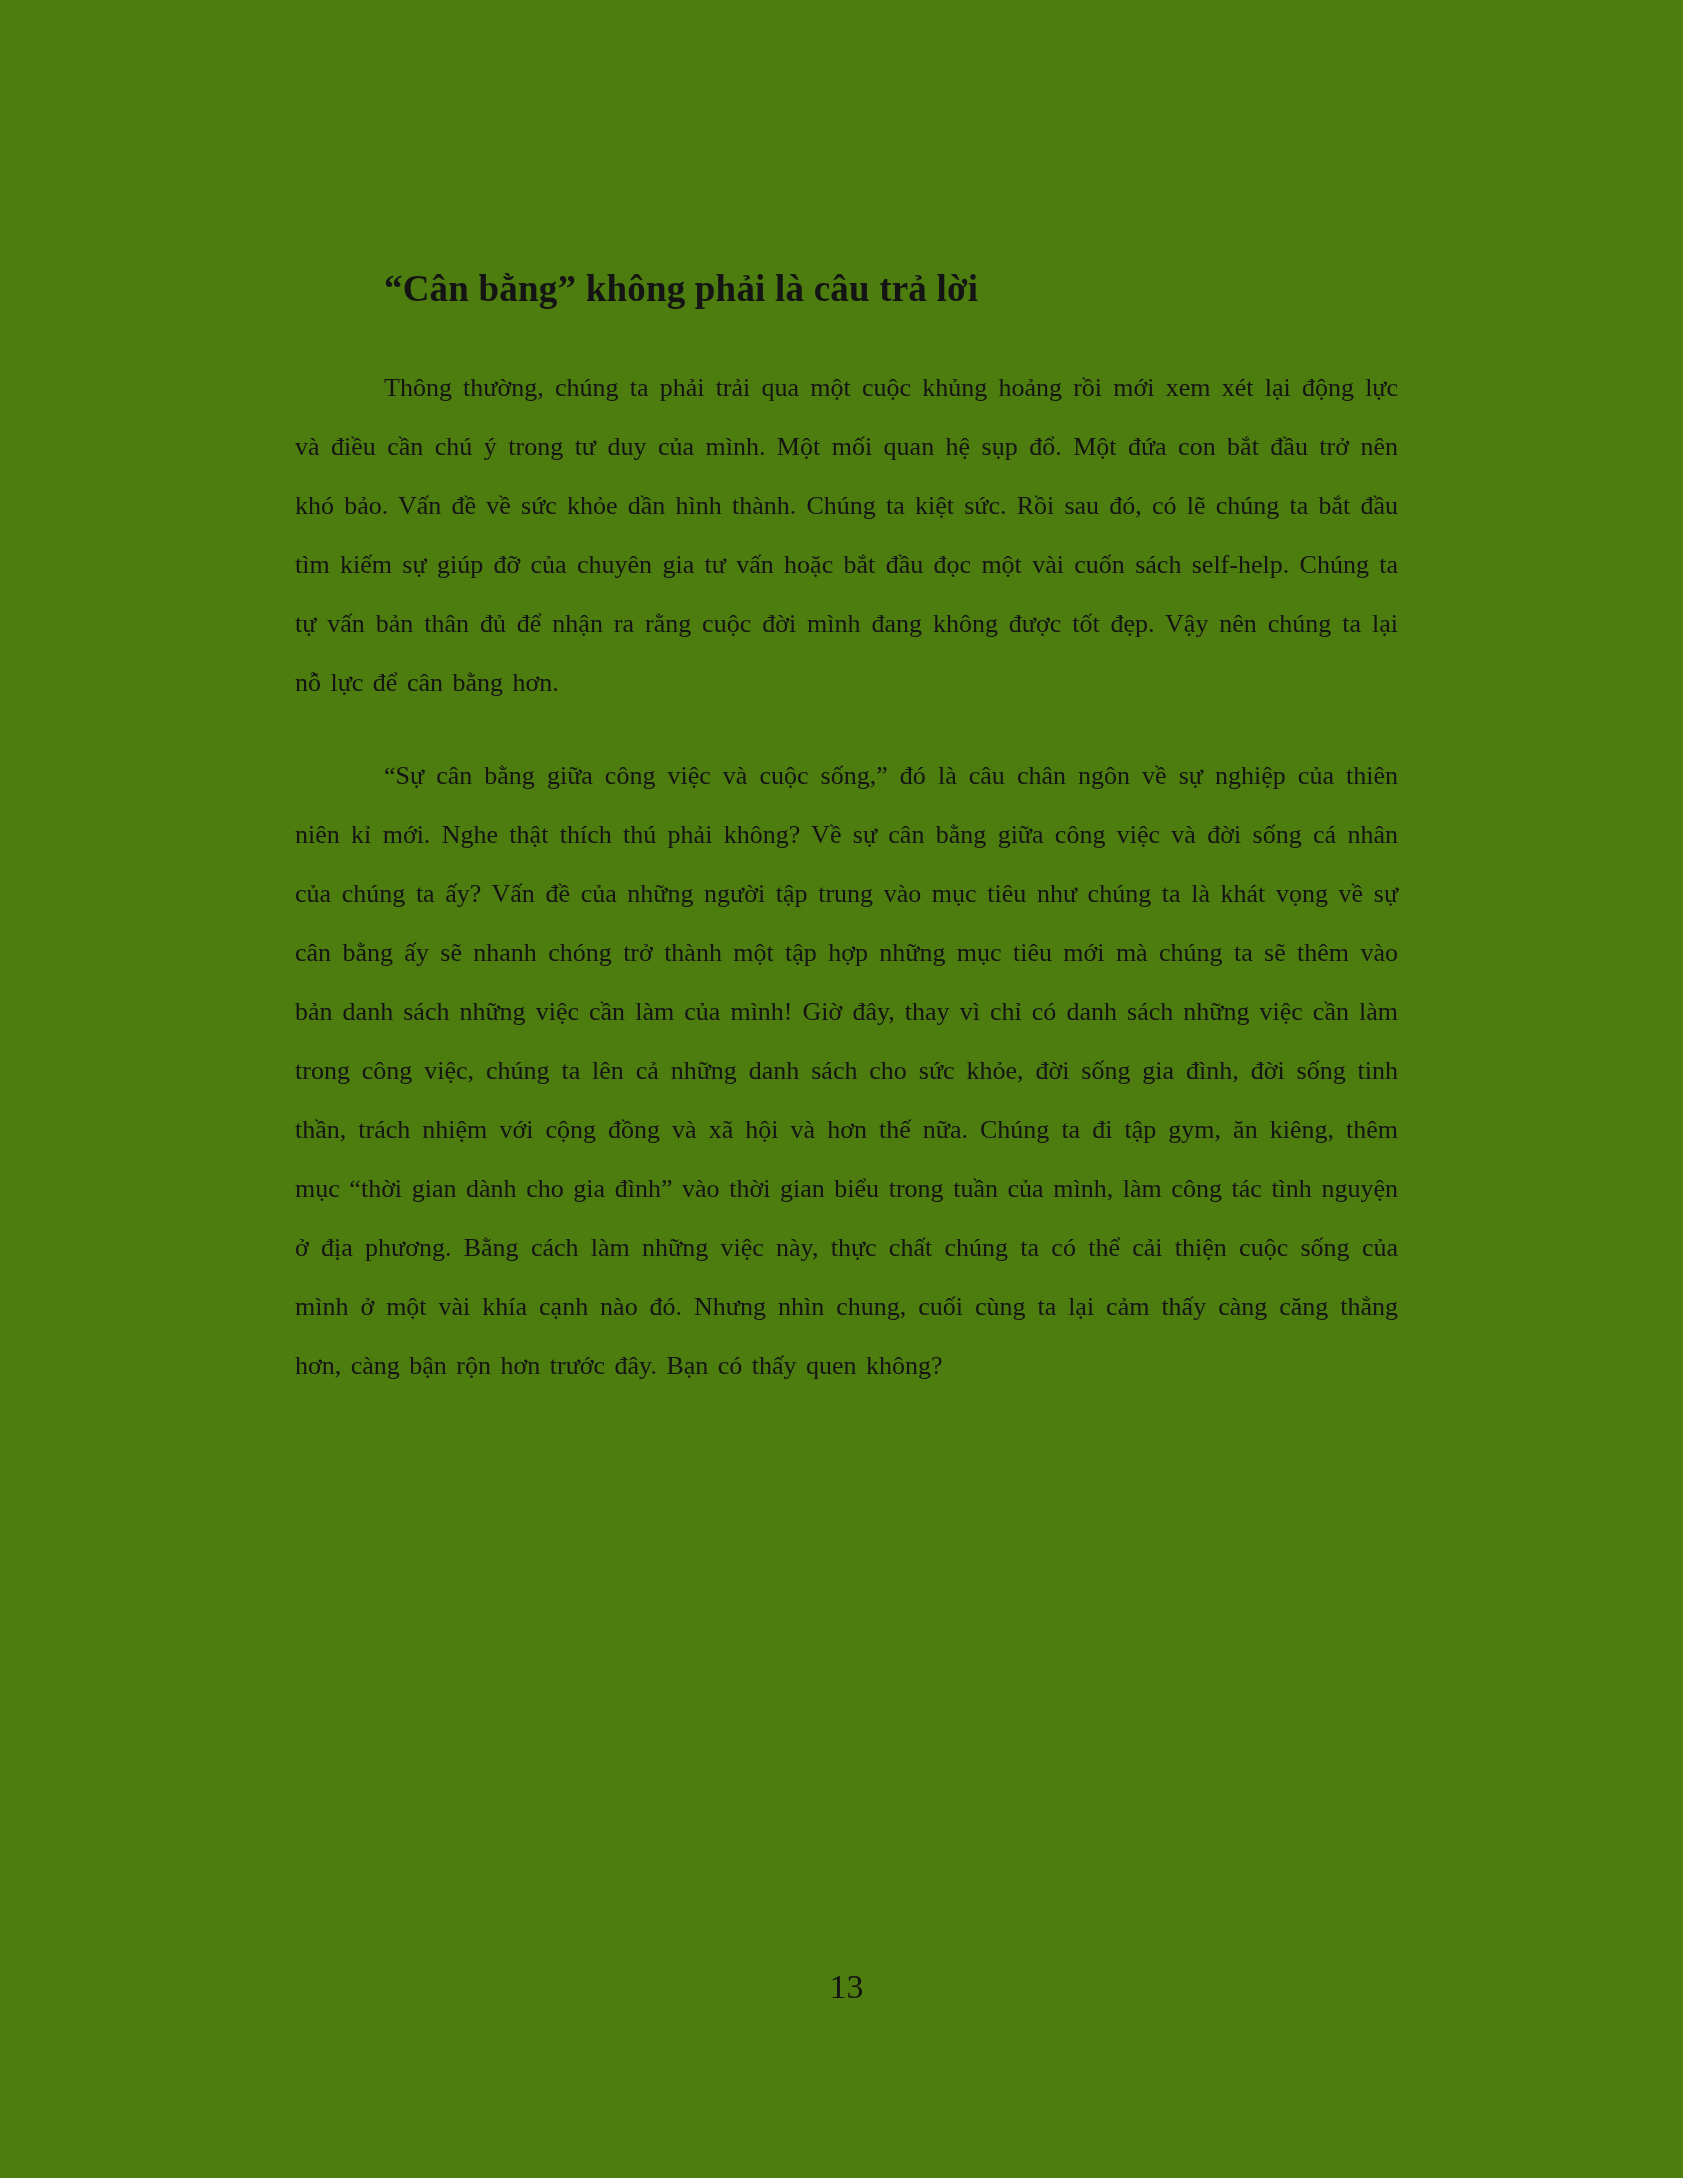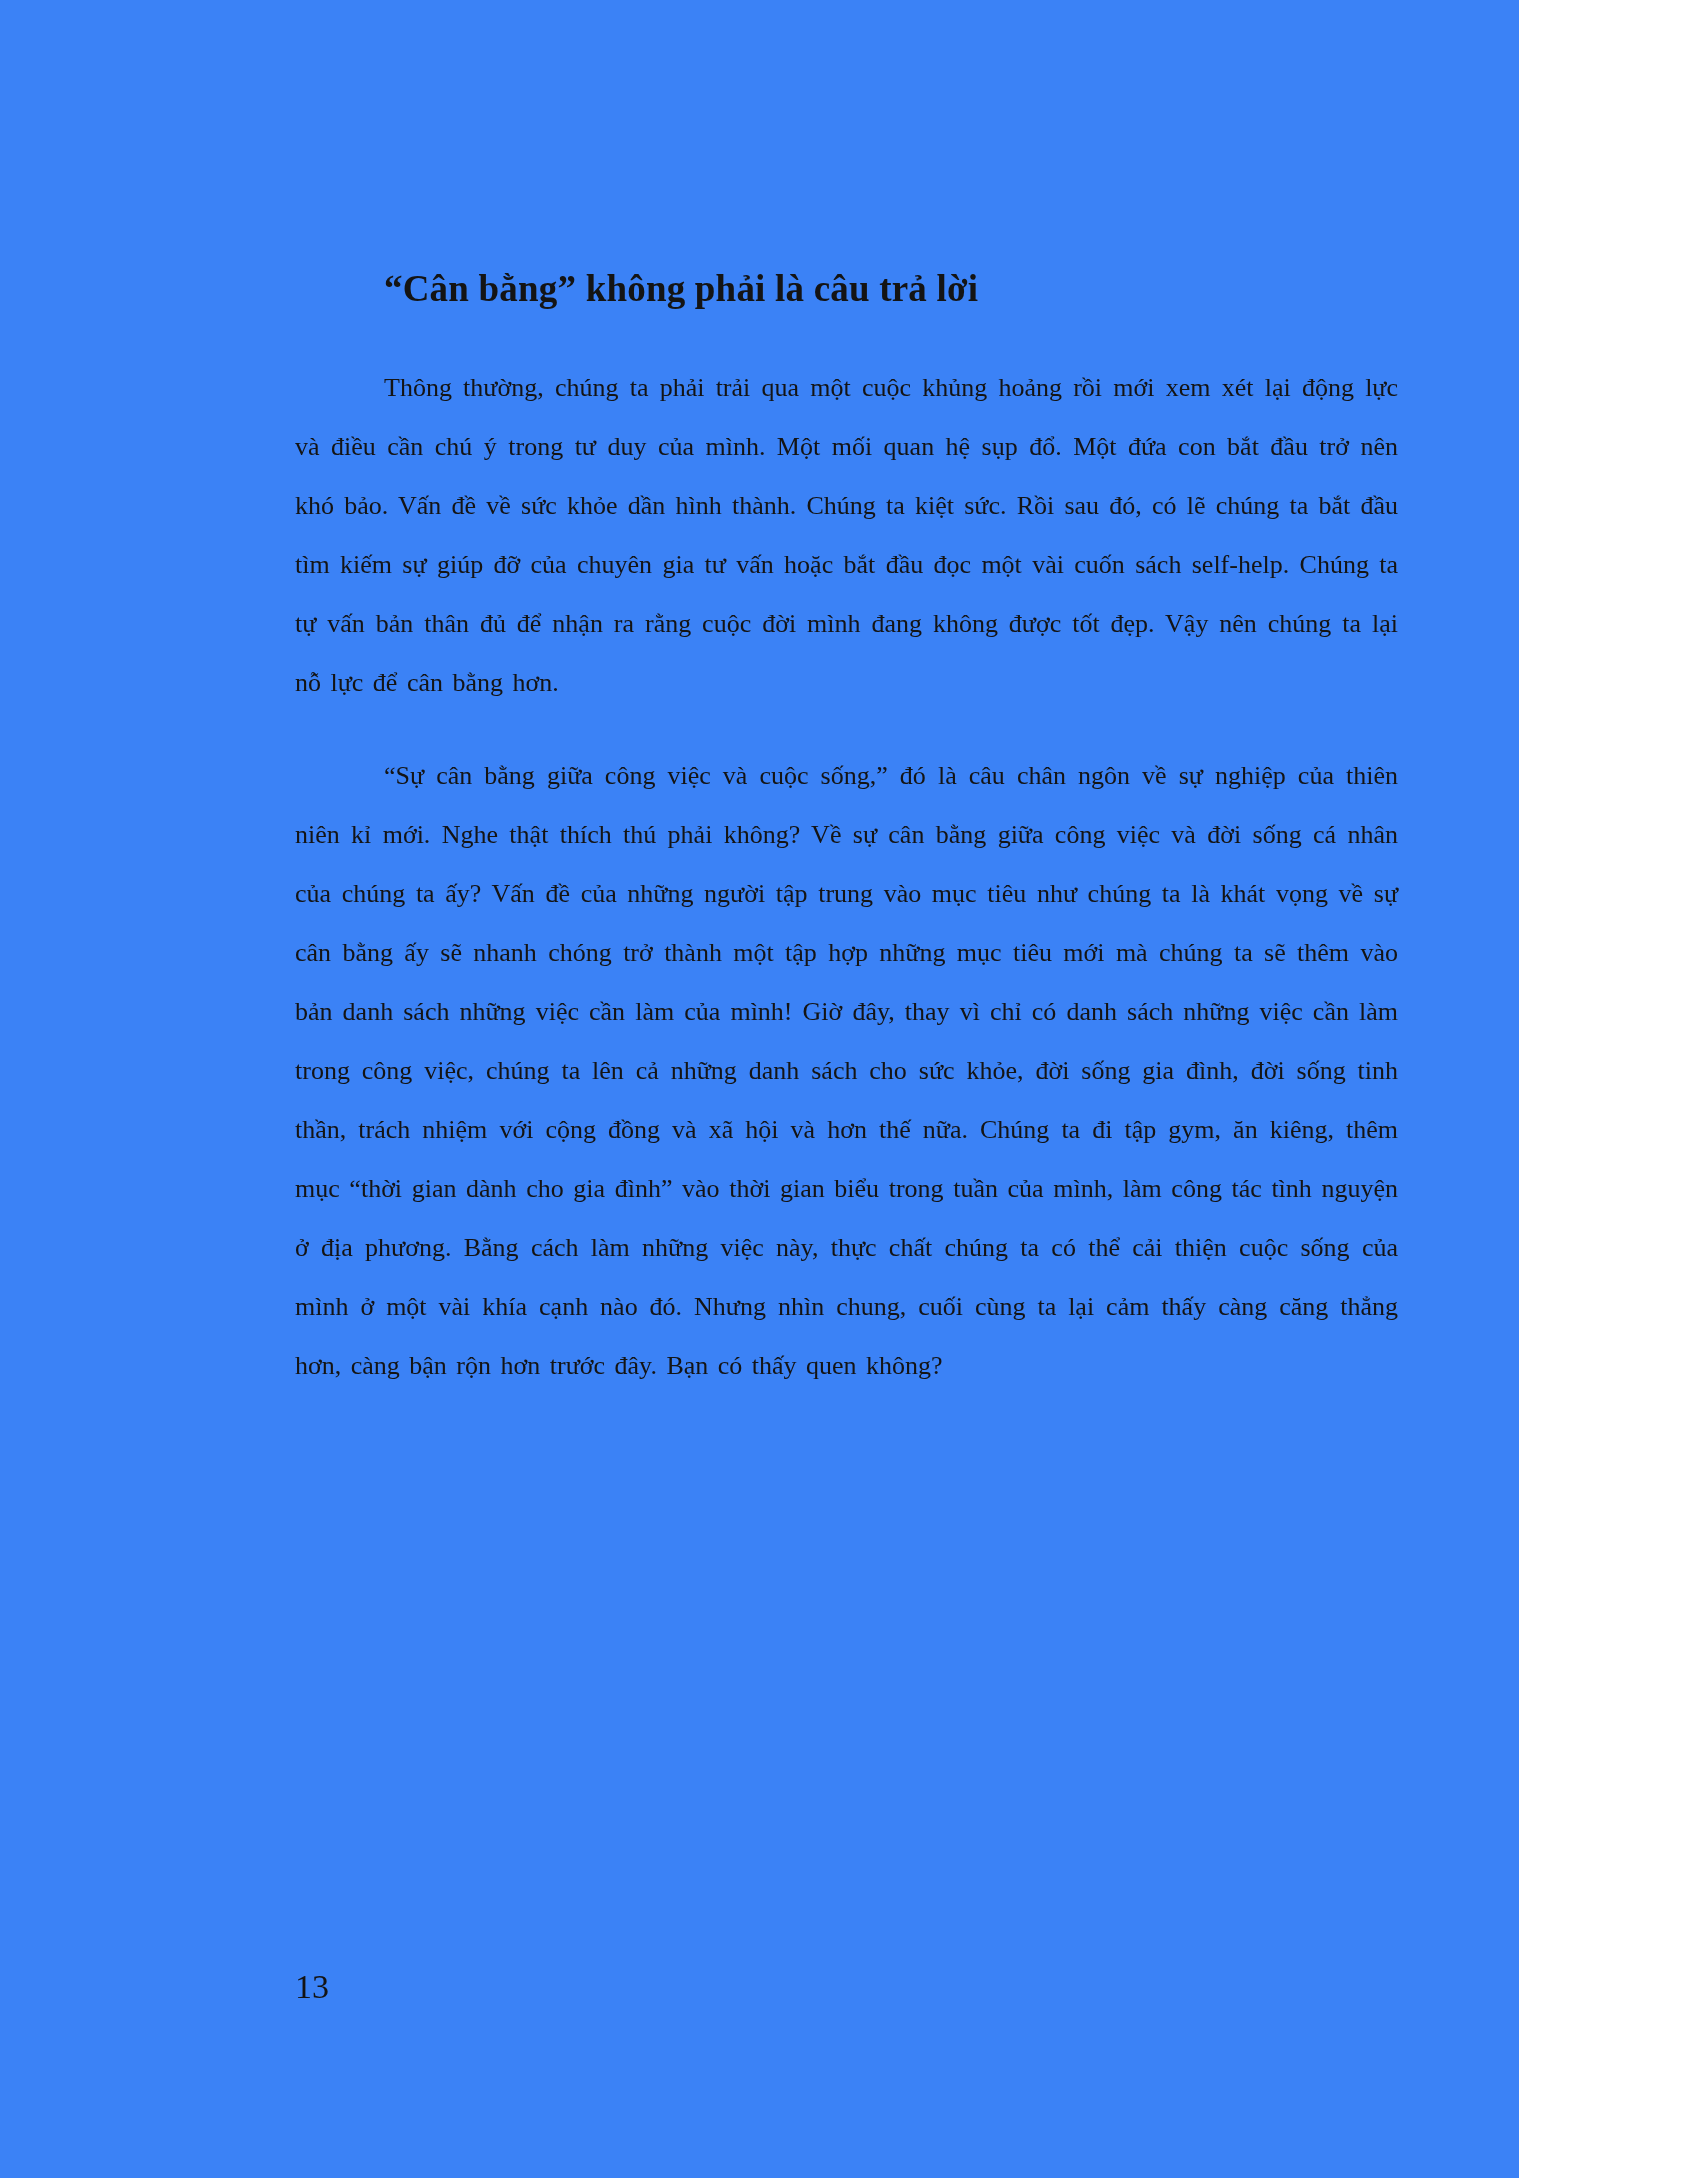--- a/index.html
+++ b/index.html
@@ -6,23 +6,23 @@
     margin: 0;
     padding: 0;
     background: #ffffff;
   }
   body {
     font-family: "Liberation Serif", "DejaVu Serif", serif;
     -webkit-font-smoothing: antialiased;
   }
   .page {
     position: relative;
-    width: 1519px;
+    width: 1683px;
     height: 2178px;
-    background: #3b82f6;
+    background: #4d7c0f;
     overflow: hidden;
   }
   .content {
     position: absolute;
     left: 295px;
     top: 259px;
     width: 1103px;
     color: #141414;
   }
   .heading {
@@ -39,21 +39,21 @@
     text-align: justify;
     text-indent: 89px;
     margin: 0 0 34px 0;
     word-spacing: 3px;
   }
   .page-number {
     position: absolute;
     left: 295px;
     top: 1968px;
     width: 1103px;
-    text-align: left;
+    text-align: center;
     font-size: 34px;
     color: #141414;
   }
 </style>
 </head>
 <body>
 
 <div class="page">
   <div class="content">
     <h1 class="heading">“Cân bằng” không phải là câu trả lời</h1>

